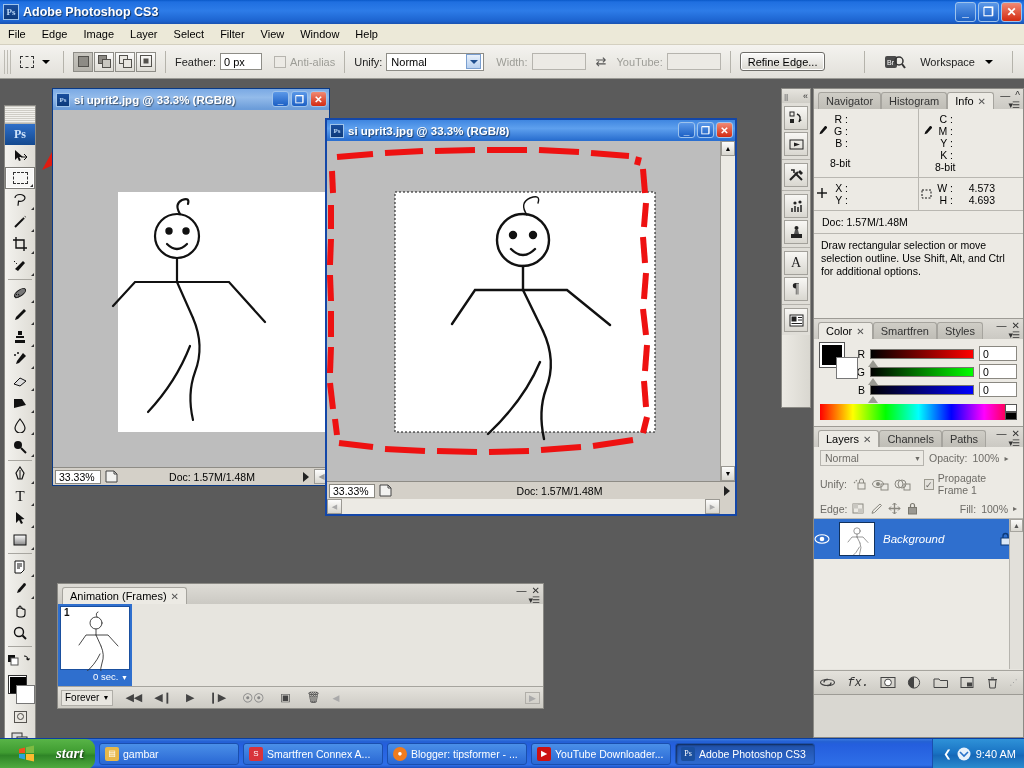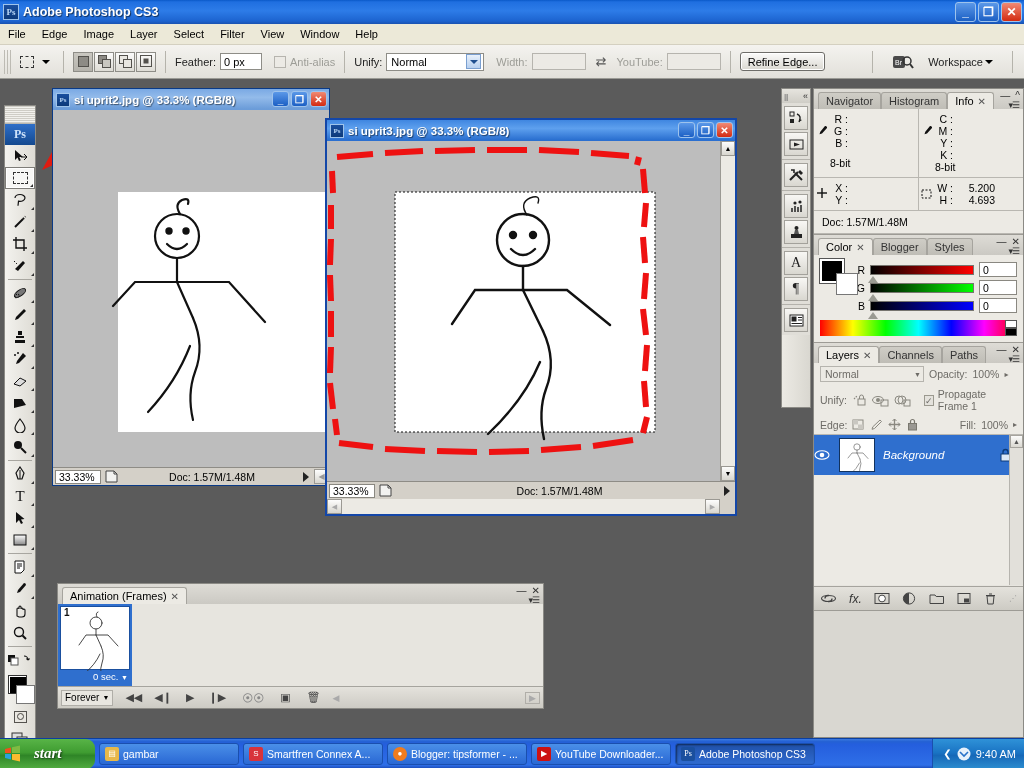--- a/index.html
+++ b/index.html
@@ -239,22 +239,22 @@
      background:linear-gradient(to bottom,#e4e2dc,#cdcbc4); border-top:1px solid #a6a49e;
      display:flex; align-items:center; justify-content:space-around; font-size:12px; color:#333;}
   
   #taskbar {
     position:absolute; left:0; bottom:0; width:1024px; height:30px;
     background:linear-gradient(to bottom,#3a7ae0 0%,#2461d4 9%,#245edd 18%,#2f6fe8 90%,#1d4fbe 100%);
     display:flex; align-items:center;
     border-top:1px solid #0b3fa0;
   }
   #startbtn {
-    height:30px; width:95px; display:flex; align-items:center; gap:12px;
-    padding-left:4px;
+    height:30px; width:95px; display:flex; align-items:center; gap:20px;
+    padding-left:18px;
     background:linear-gradient(to bottom,#58b447 0%,#3f9c31 45%,#2f8527 55%,#52ad41 100%);
     border-radius:0 9px 9px 0;
     color:#fff; font-style:italic; font-weight:bold; font-size:15px;
     text-shadow:1px 1px 2px rgba(0,0,0,.6);
     font-family:"Liberation Serif",serif;
   }
   .tb-item {
     height:22px; margin-left:4px; min-width:140px; max-width:158px;
     background:linear-gradient(to bottom,#4a8fe8,#2a68d4);
     border:1px solid #1a4fae; border-radius:3px;
@@ -358,21 +358,21 @@
   <div style="margin-left:auto;display:flex;align-items:center;gap:14px;padding-right:6px;">
     <div class="ob-sep"></div>
     <div>
       <svg width="22" height="18">
           <rect x="1" y="3" width="12" height="12" rx="2" fill="#4a4a4a"></rect>
           <text x="3" y="12" font-size="7" fill="#fff" font-family="sans-serif">Br</text>
           <circle cx="15" cy="8" r="4" fill="none" stroke="#333" stroke-width="1.5"></circle>
           <line x1="18" y1="11" x2="21" y2="15" stroke="#333" stroke-width="2"></line>
         </svg>
     </div>
-    <div style="display:flex;align-items:center;gap:2px;">
+    <div style="display:flex;align-items:center;gap:10px;">
       <span class="ob-lbl">Workspace</span>
       <div class="caret blk"></div>
     </div>
     <div class="ob-sep"></div>
   </div>
 </div>
 
 <div id="toolbox">
   <div class="tb-head"></div>
   <div class="ps-logo">Ps</div>
@@ -886,38 +886,39 @@
           <div class="eyedrop" style="padding-top:6px;">
             <svg width="13" height="13">
                 <rect x="1" y="2" width="9" height="8" fill="none" stroke="#111" stroke-dasharray="2 1.5"></rect>
               </svg>
           </div>
           <div>
             <div class="info-labels">W :</div>
             <div class="info-labels">H :</div>
           </div>
           <div class="info-vals">
-            <div>5.200</div>
+            <div>4.573</div>
             <div>4.693</div>
           </div>
         </div>
       </div>
       <div class="hline"></div>
       <div style="padding:5px 8px;font-size:10.5px;">Doc: 1.57M/1.48M</div>
       <div class="hline"></div>
+      <div class="hint-box">Draw rectangular selection or move selection outline.  Use Shift, Alt, and Ctrl for additional options.</div>
     </div>
   </div>
 
   <div class="pgroup">
     <div class="pnl-tabs">
       <div class="pnl-tab active">
         <span>Color</span>
         <span class="tabx">✕</span>
       </div>
-      <div class="pnl-tab">Blogger</div>
+      <div class="pnl-tab">Smartfren</div>
       <div class="pnl-tab">Styles</div>
       <div class="pnl-minmax">
         <span>—</span>
         <span>✕</span>
       </div>
       <div class="pnl-menu">▾☰</div>
     </div>
     <div class="pbody">
       <div style="display:flex;">
         <div class="cr-swatches">
@@ -1077,21 +1078,21 @@
       </div>
     </div>
 
     <div class="lay-bottom">
       <span>
         <svg width="17" height="13">
             <path d="M5 6.5 a3 3 0 0 1 3 -3 h1 M12 6.5 a3 3 0 0 1 -3 3 h-1" fill="none" stroke="#444" stroke-width="1.3"></path>
             <ellipse cx="8.5" cy="6.5" rx="7" ry="3" fill="none" stroke="#444" stroke-width="1.1"></ellipse>
           </svg>
       </span>
-      <span style="font-family:Liberation Sans, sans-serif;font-style:italic;font-size:12px;">fx.</span>
+      <span style="font-family:Liberation Mono, monospace;font-style:italic;font-size:12px;">fx.</span>
       <span>
         <svg width="16" height="13">
             <rect x="1" y="1.5" width="14" height="10" fill="none" stroke="#444"></rect>
             <circle cx="8" cy="6.5" r="3.4" fill="#fff" stroke="#444"></circle>
           </svg>
       </span>
       <span>
         <svg width="15" height="13">
             <circle cx="7" cy="6.5" r="5.6" fill="none" stroke="#444"></circle>
             <path d="M7 0.9 a5.6 5.6 0 0 0 0 11.2 Z" fill="#444"></path>

